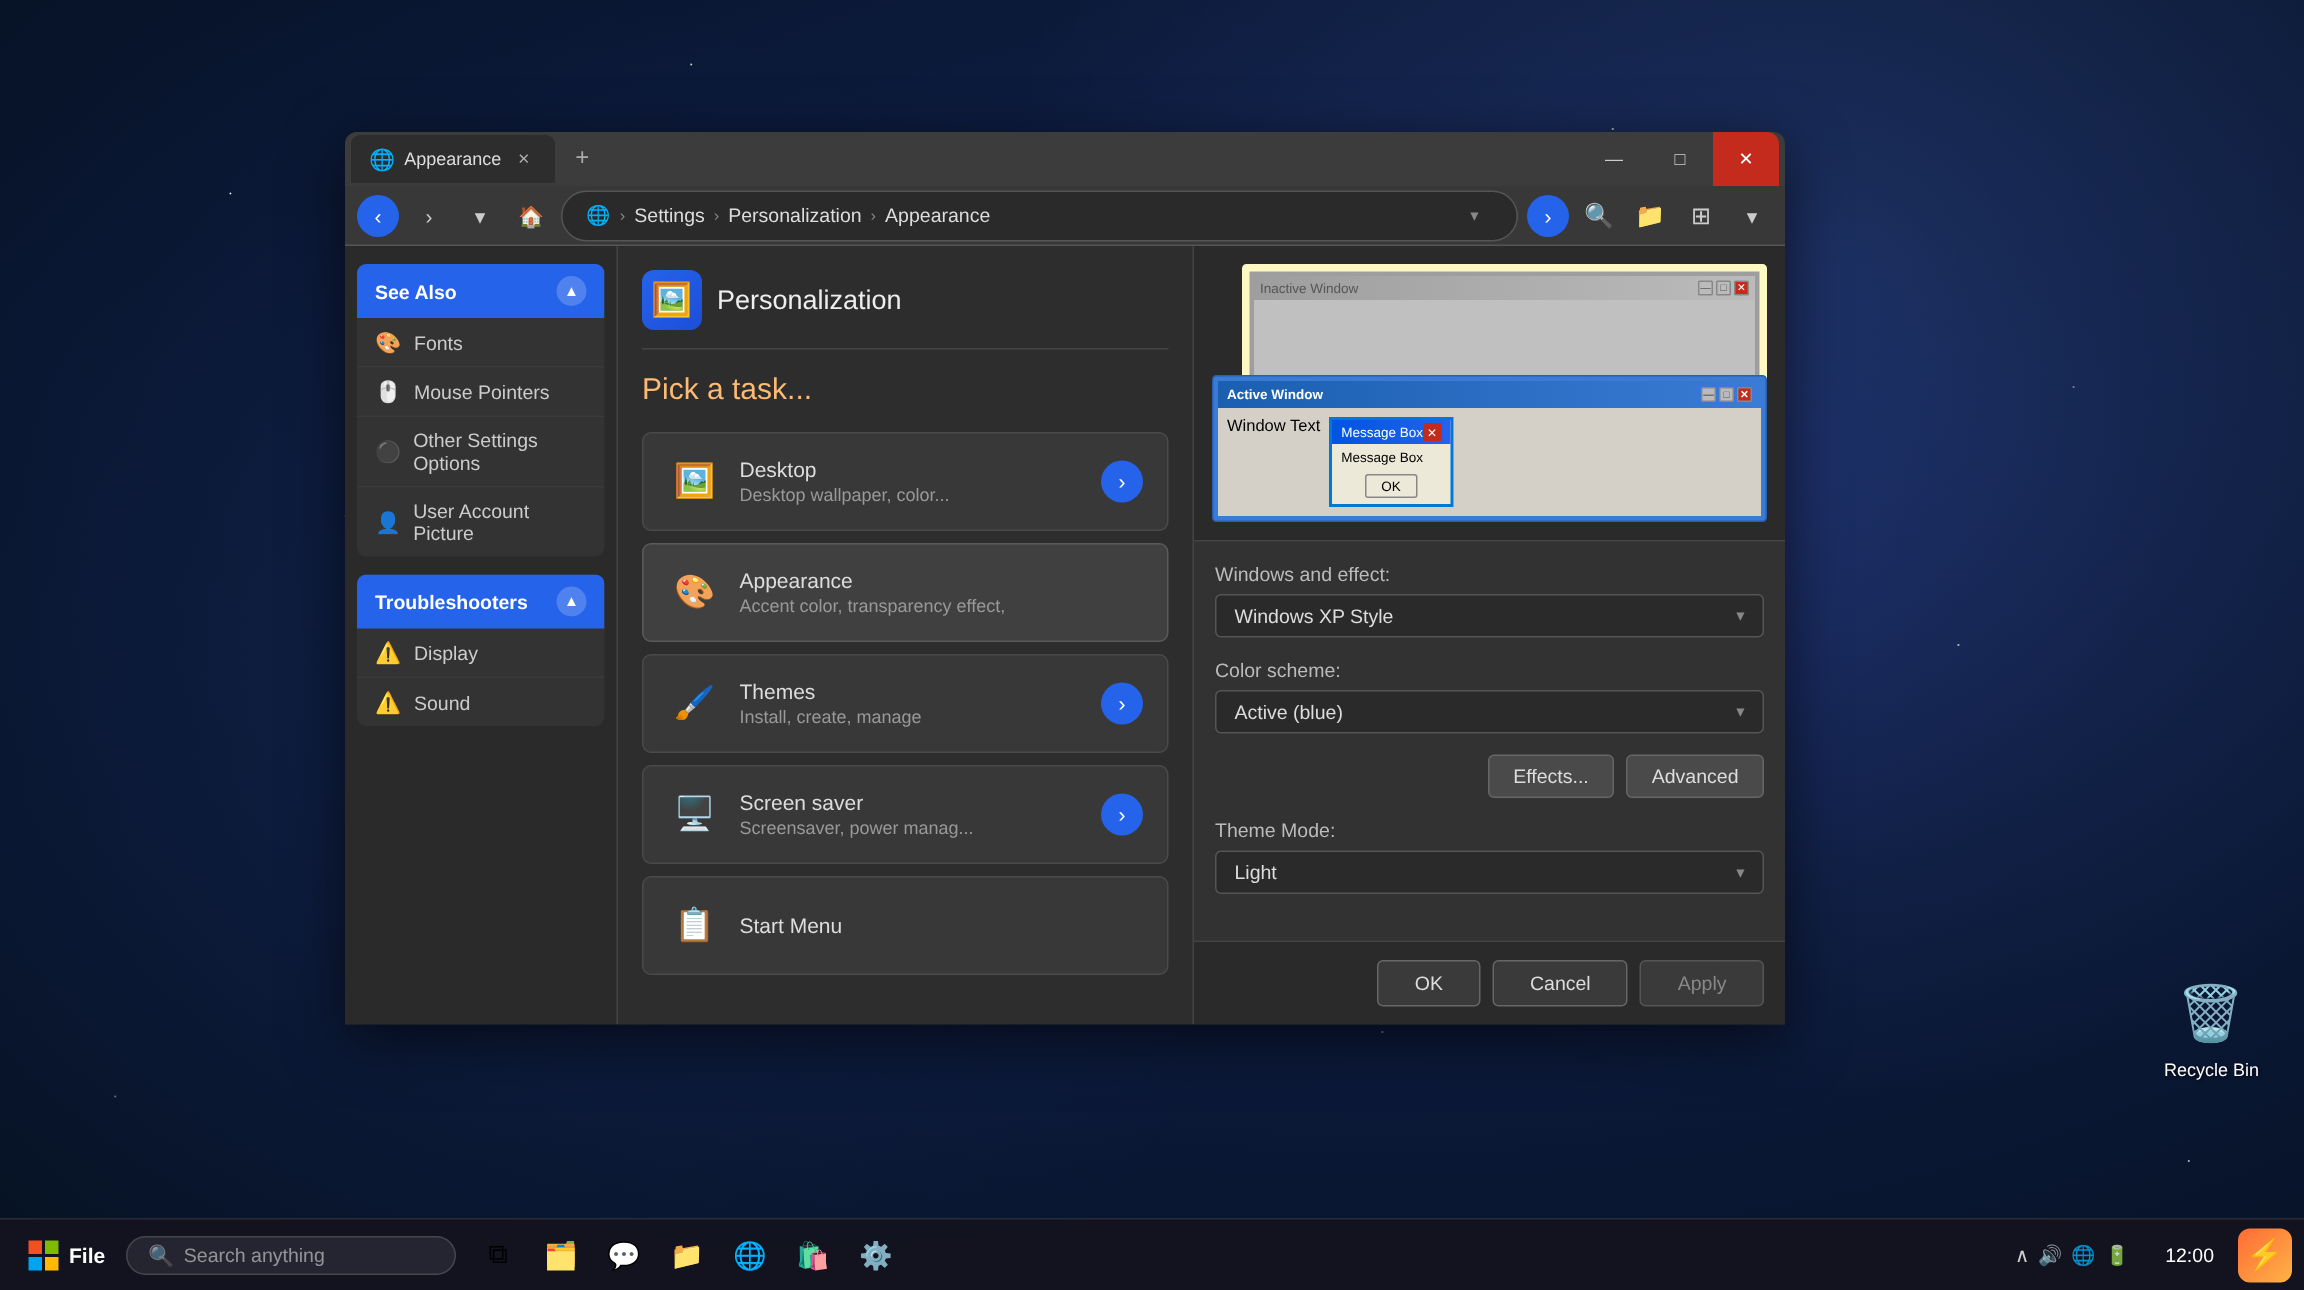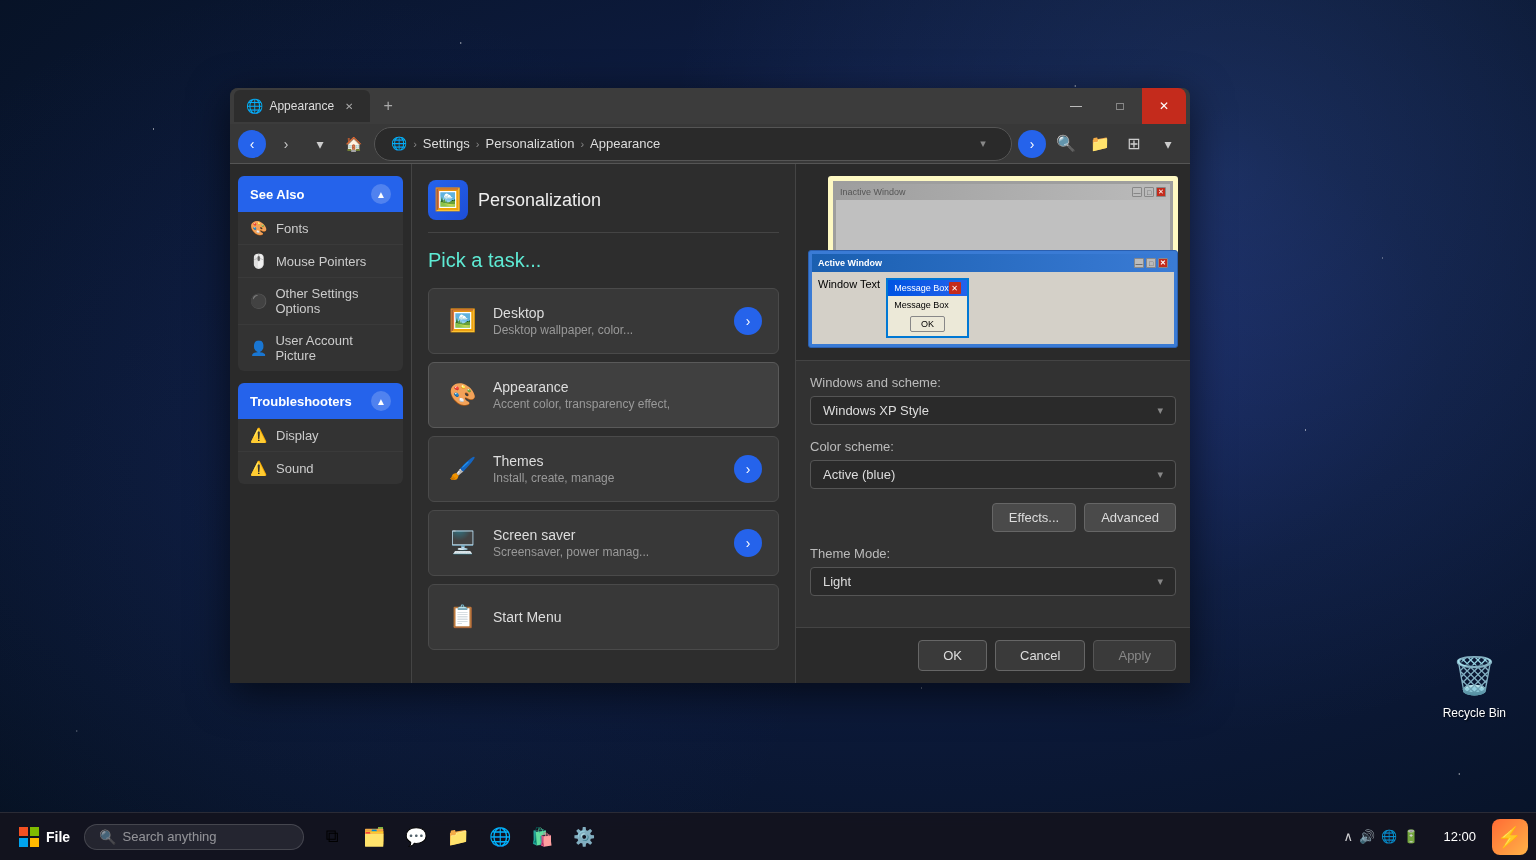--- a/index.html
+++ b/index.html
@@ -398,21 +398,21 @@
       justify-content: center;
       font-size: 22px;
     }
     .personalization-title {
       font-size: 18px;
       color: #eee;
       font-weight: 400;
     }
     .pick-task {
       font-size: 20px;
-      color: #5eead4;
+      color: #fdba74;
       margin-bottom: 16px;
     }
 
     
     .task-item {
       display: flex;
       align-items: center;
       gap: 12px;
       padding: 14px 16px;
       background: #383838;
@@ -822,21 +822,21 @@
               <div class="preview-msgbox-text">Message Box</div>
               <button class="preview-msgbox-ok">OK</button>
             </div>
           </div>
         </div>
       </div>
 
       <div class="settings-panel">
 
         <div class="setting-row">
-          <div class="setting-label">Windows and scheme:</div>
+          <div class="setting-label">Windows and effect:</div>
           <div class="setting-select">
             <span>Windows XP Style</span>
             <span class="setting-select-chevron">▾</span>
           </div>
         </div>
 
         <div class="setting-row">
           <div class="setting-label">Color scheme:</div>
           <div class="setting-select">
             <span>Active (blue)</span>

